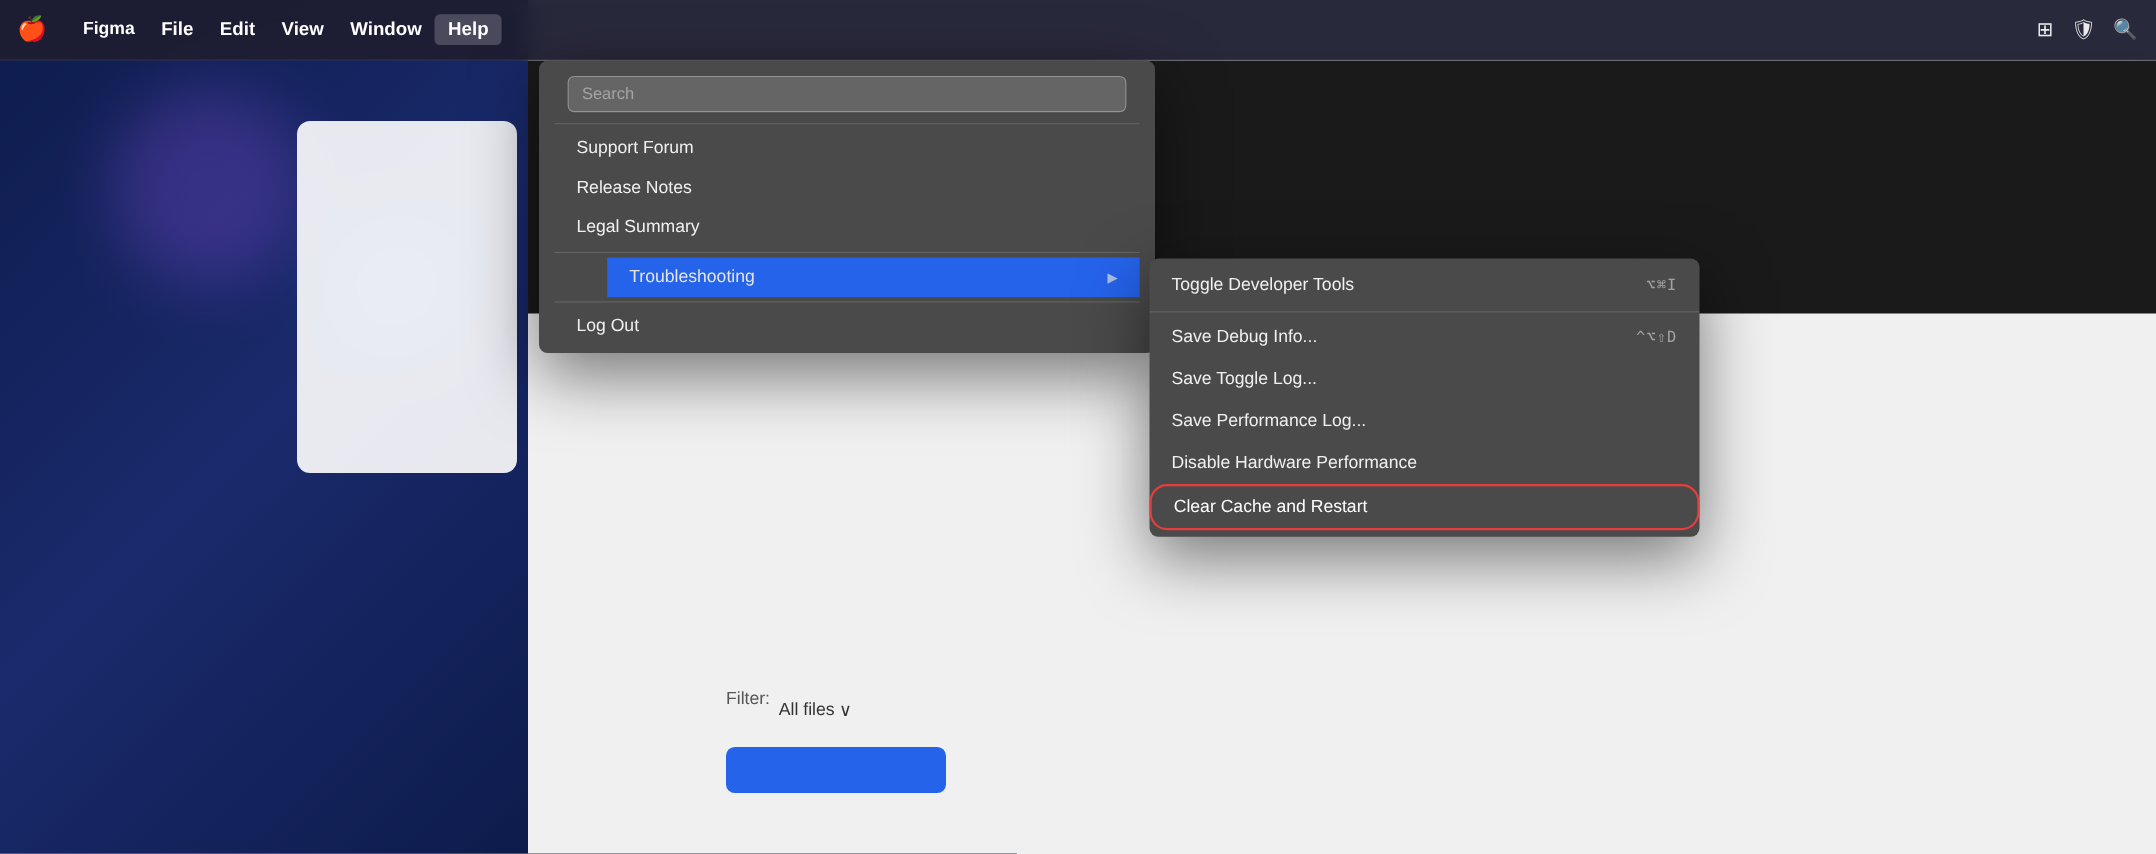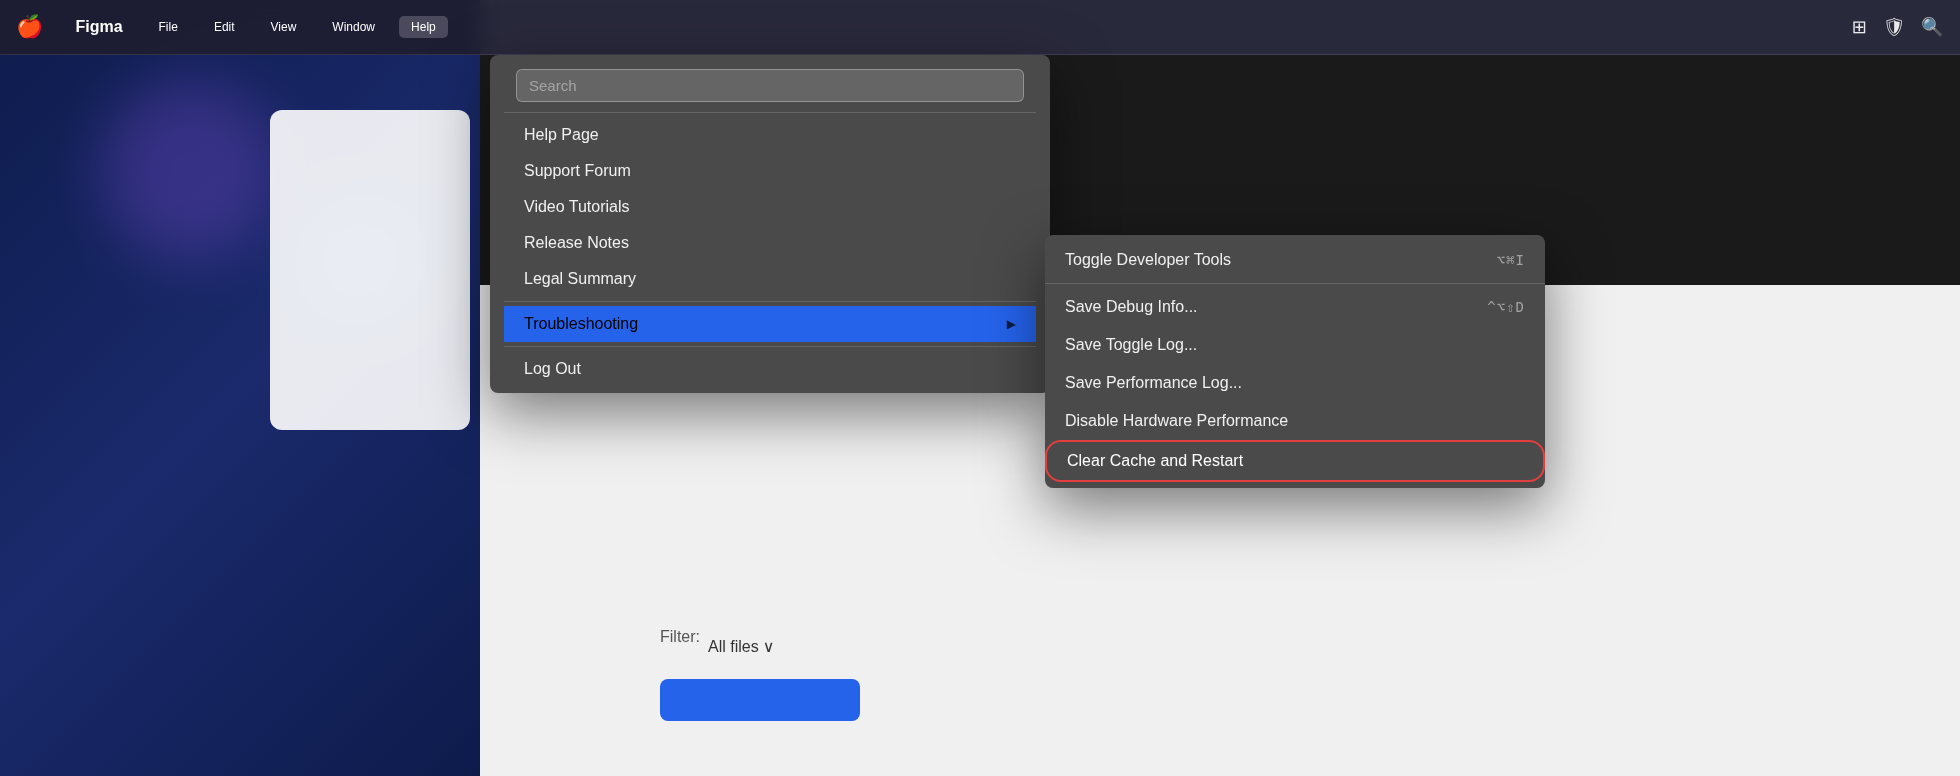--- a/index.html
+++ b/index.html
@@ -64,31 +64,31 @@
     .menubar-apple {
       font-size: 22px;
       color: white;
       margin-right: 20px;
       cursor: pointer;
     }
 
     .menubar-items {
       display: flex;
       align-items: center;
-      gap: 12px;
+      gap: 0;
       flex: 1;
     }
 
     .menubar-item {
       color: white;
-      font-size: 12px;
+      font-size: 17px;
       padding: 4px 12px;
       border-radius: 5px;
       cursor: pointer;
-      font-weight: 400;
+      font-weight: 700;
     }
 
     .menubar-item.brand {
       font-weight: 700;
       font-size: 16px;
     }
 
     .menubar-item.active {
       background: rgba(255,255,255,0.2);
     }
@@ -151,21 +151,22 @@
       justify-content: space-between;
       padding: 9px 20px;
       color: #f0f0f0;
       font-size: 16px;
       cursor: pointer;
       border-radius: 0;
     }
 
     .menu-item.highlighted {
       background: #2563eb;
-      color: #000000;
+      color: #e5e5e5;
+      margin-left: 48px;
     }
 
     .menu-item .arrow {
       font-size: 12px;
       opacity: 0.7;
     }
 
     
     .submenu {
       position: absolute;
@@ -298,27 +299,21 @@
   </div>
 </div>
 
 <div class="help-dropdown">
   <div class="menu-search-wrapper">
     <input class="menu-search" type="text" placeholder="Search" style="">
   </div>
   <div class="menu-divider"></div>
 
   <div class="menu-item">
-    <span>Help Page</span>
-  </div>
-  <div class="menu-item">
     <span>Support Forum</span>
-  </div>
-  <div class="menu-item">
-    <span>Video Tutorials</span>
   </div>
   <div class="menu-item">
     <span>Release Notes</span>
   </div>
   <div class="menu-item">
     <span>Legal Summary</span>
   </div>
 
   <div class="menu-divider"></div>
 

